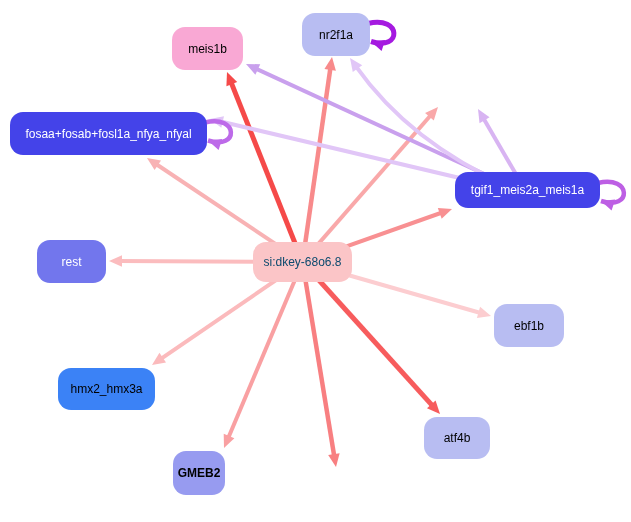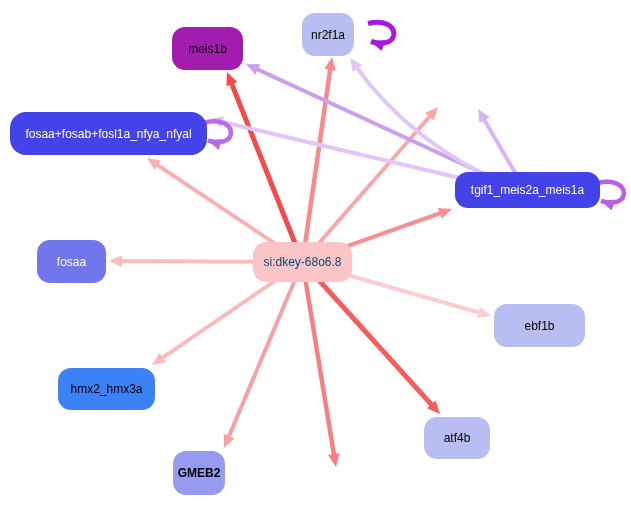--- a/index.html
+++ b/index.html
@@ -59,24 +59,24 @@
       <path d="M527.5,194 L482.5291490231191,116.77732660535605" stroke="#d8b4f2" stroke-width="4" fill="none"></path>
       <polygon points="478,109 489.5541590679571,117.31513128172644 479.53004922105373,123.15270113374662" fill="#d8b4f2"></polygon>
       <path d="M368,23.5 C402,15.5 402,51.5 371,41.5" stroke="#a51ae0" stroke-width="5" fill="none"></path>
       <polygon points="371,41.5 385.1528281544392,39.97112615598466 381.59159590733515,51.010946122007056" fill="#a51ae0"></polygon>
       <path d="M205,122.5 C239,114.5 239,150.5 208,140.5" stroke="#bd6ae9" stroke-width="4.5" fill="none"></path>
       <polygon points="208,140.5 222.15282815443916,138.97112615598468 218.59159590733518,150.01094612200706" fill="#bd6ae9"></polygon>
       <path d="M598,183 C632,175 632,211 601,201" stroke="#bd5fe4" stroke-width="4.5" fill="none"></path>
       <polygon points="601,201 615.1528281544391,199.47112615598468 611.5915959073351,210.51094612200706" fill="#bd5fe4"></polygon>
     </svg>
   <div id="nodes">
-      <div class="node" style="left: 172px; top: 27px; width: 71px; height: 43px; background: #a21caf; color: rgb(0, 0, 0); text-align: right;">meis1b</div>
-      <div class="node" style="left: 302px; top: 13px; width: 52px; height: 43px; background: rgb(184, 189, 242); color: rgb(0, 0, 0); text-align: right;">nr2f1a</div>
-      <div class="node" style="left: 10px; top: 112px; width: 197px; height: 43px; background: rgb(68, 67, 233); color: rgb(255, 255, 255); border-radius: 16px;">fosaa+fosab+fosl1a_nfya_nfyal</div>
+      <div class="node" style="left: 172px; top: 27px; width: 71px; height: 43px; background: #f9a8d4; color: rgb(0, 0, 0); text-align: right;">meis1b</div>
+      <div class="node" style="left: 302px; top: 13px; width: 68px; height: 43px; background: rgb(184, 189, 242); color: rgb(0, 0, 0); text-align: right;">nr2f1a</div>
+      <div class="node" style="left: 10px; top: 112px; width: 197px; height: 43px; background: rgb(68, 67, 233); color: rgb(255, 255, 255);">fosaa+fosab+fosl1a_nfya_nfyal</div>
       <div class="node" style="left: 455px; top: 172px; width: 145px; height: 36px; background: rgb(68, 67, 233); color: rgb(255, 255, 255);">tgif1_meis2a_meis1a</div>
-      <div class="node" style="left: 37px; top: 240px; width: 69px; height: 43px; background: rgb(114, 118, 237); color: rgb(255, 255, 255);">fosaa</div>
+      <div class="node" style="left: 37px; top: 240px; width: 69px; height: 43px; background: rgb(114, 118, 237); color: rgb(255, 255, 255);">rest</div>
       <div class="node" style="left: 253px; top: 242px; width: 99px; height: 40px; background: rgb(251, 197, 199); color: #0c4a6e;">si:dkey-68o6.8</div>
-      <div class="node" style="left: 494px; top: 304px; width: 91px; height: 43px; background: rgb(184, 189, 242); color: rgb(0, 0, 0);">ebf1b</div>
+      <div class="node" style="left: 494px; top: 304px; width: 70px; height: 43px; background: rgb(184, 189, 242); color: rgb(0, 0, 0);">ebf1b</div>
       <div class="node" style="left: 58px; top: 368px; width: 97px; height: 42px; background: #3b82f6; color: rgb(0, 0, 0);">hmx2_hmx3a</div>
       <div class="node" style="left: 173px; top: 451px; width: 52px; height: 44px; background: rgb(151, 155, 240); color: rgb(0, 0, 0); font-weight: bold;">GMEB2</div>
       <div class="node" style="left: 424px; top: 417px; width: 66px; height: 42px; background: rgb(184, 189, 242); color: rgb(0, 0, 0);">atf4b</div>
     </div>
 </div>
 
 </body></html>

